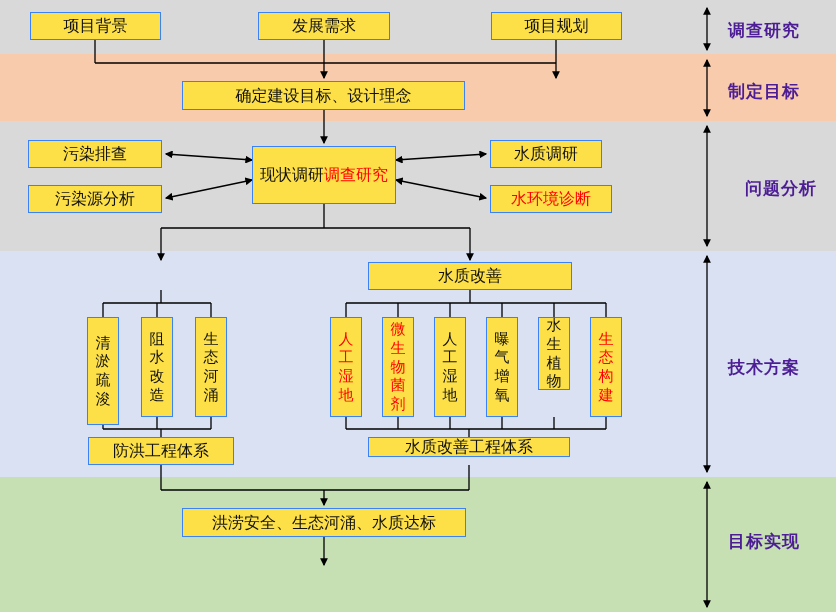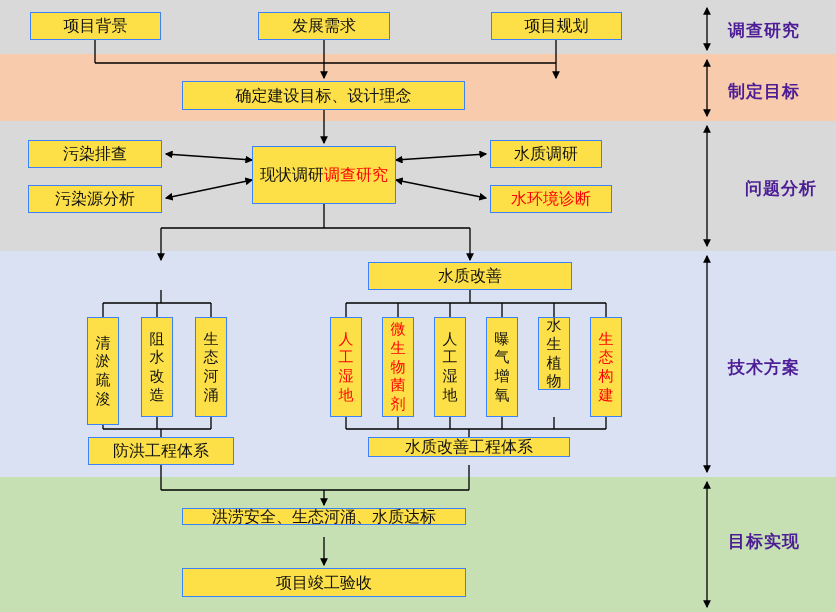--- a/index.html
+++ b/index.html
@@ -133,22 +133,21 @@
   <div class="node vnode" style="left:538px;top:317px;width:32px;height:73px">
     <span>水生植物</span>
   </div>
   <div class="node vnode" style="left:590px;top:317px;width:32px;height:100px">
     <span class="red">生态构建</span>
   </div>
 
   <div class="node" style="left:88px;top:437px;width:146px;height:28px">防洪工程体系</div>
   <div class="node" style="left:368px;top:437px;width:202px;height:20px">水质改善工程体系</div>
 
-  <div class="node" style="left:182px;top:508px;width:284px;height:17px">洪涝安全、生态河涌、水质达标</div>
-  <div class="node" style="left:182px;top:568px;width:284px;height:29px">项目竣工验收</div>
+  <div class="node" style="left:182px;top:508px;width:284px;height:29px">洪涝安全、生态河涌、水质达标</div>
 
   <div class="side-label" style="left:728px;top:19px">调查研究</div>
   <div class="side-label" style="left:728px;top:80px">制定目标</div>
   <div class="side-label" style="left:745px;top:177px">问题分析</div>
   <div class="side-label" style="left:728px;top:356px">技术方案</div>
   <div class="side-label" style="left:728px;top:530px">目标实现</div>
 
 </div>
 
 </body></html>

